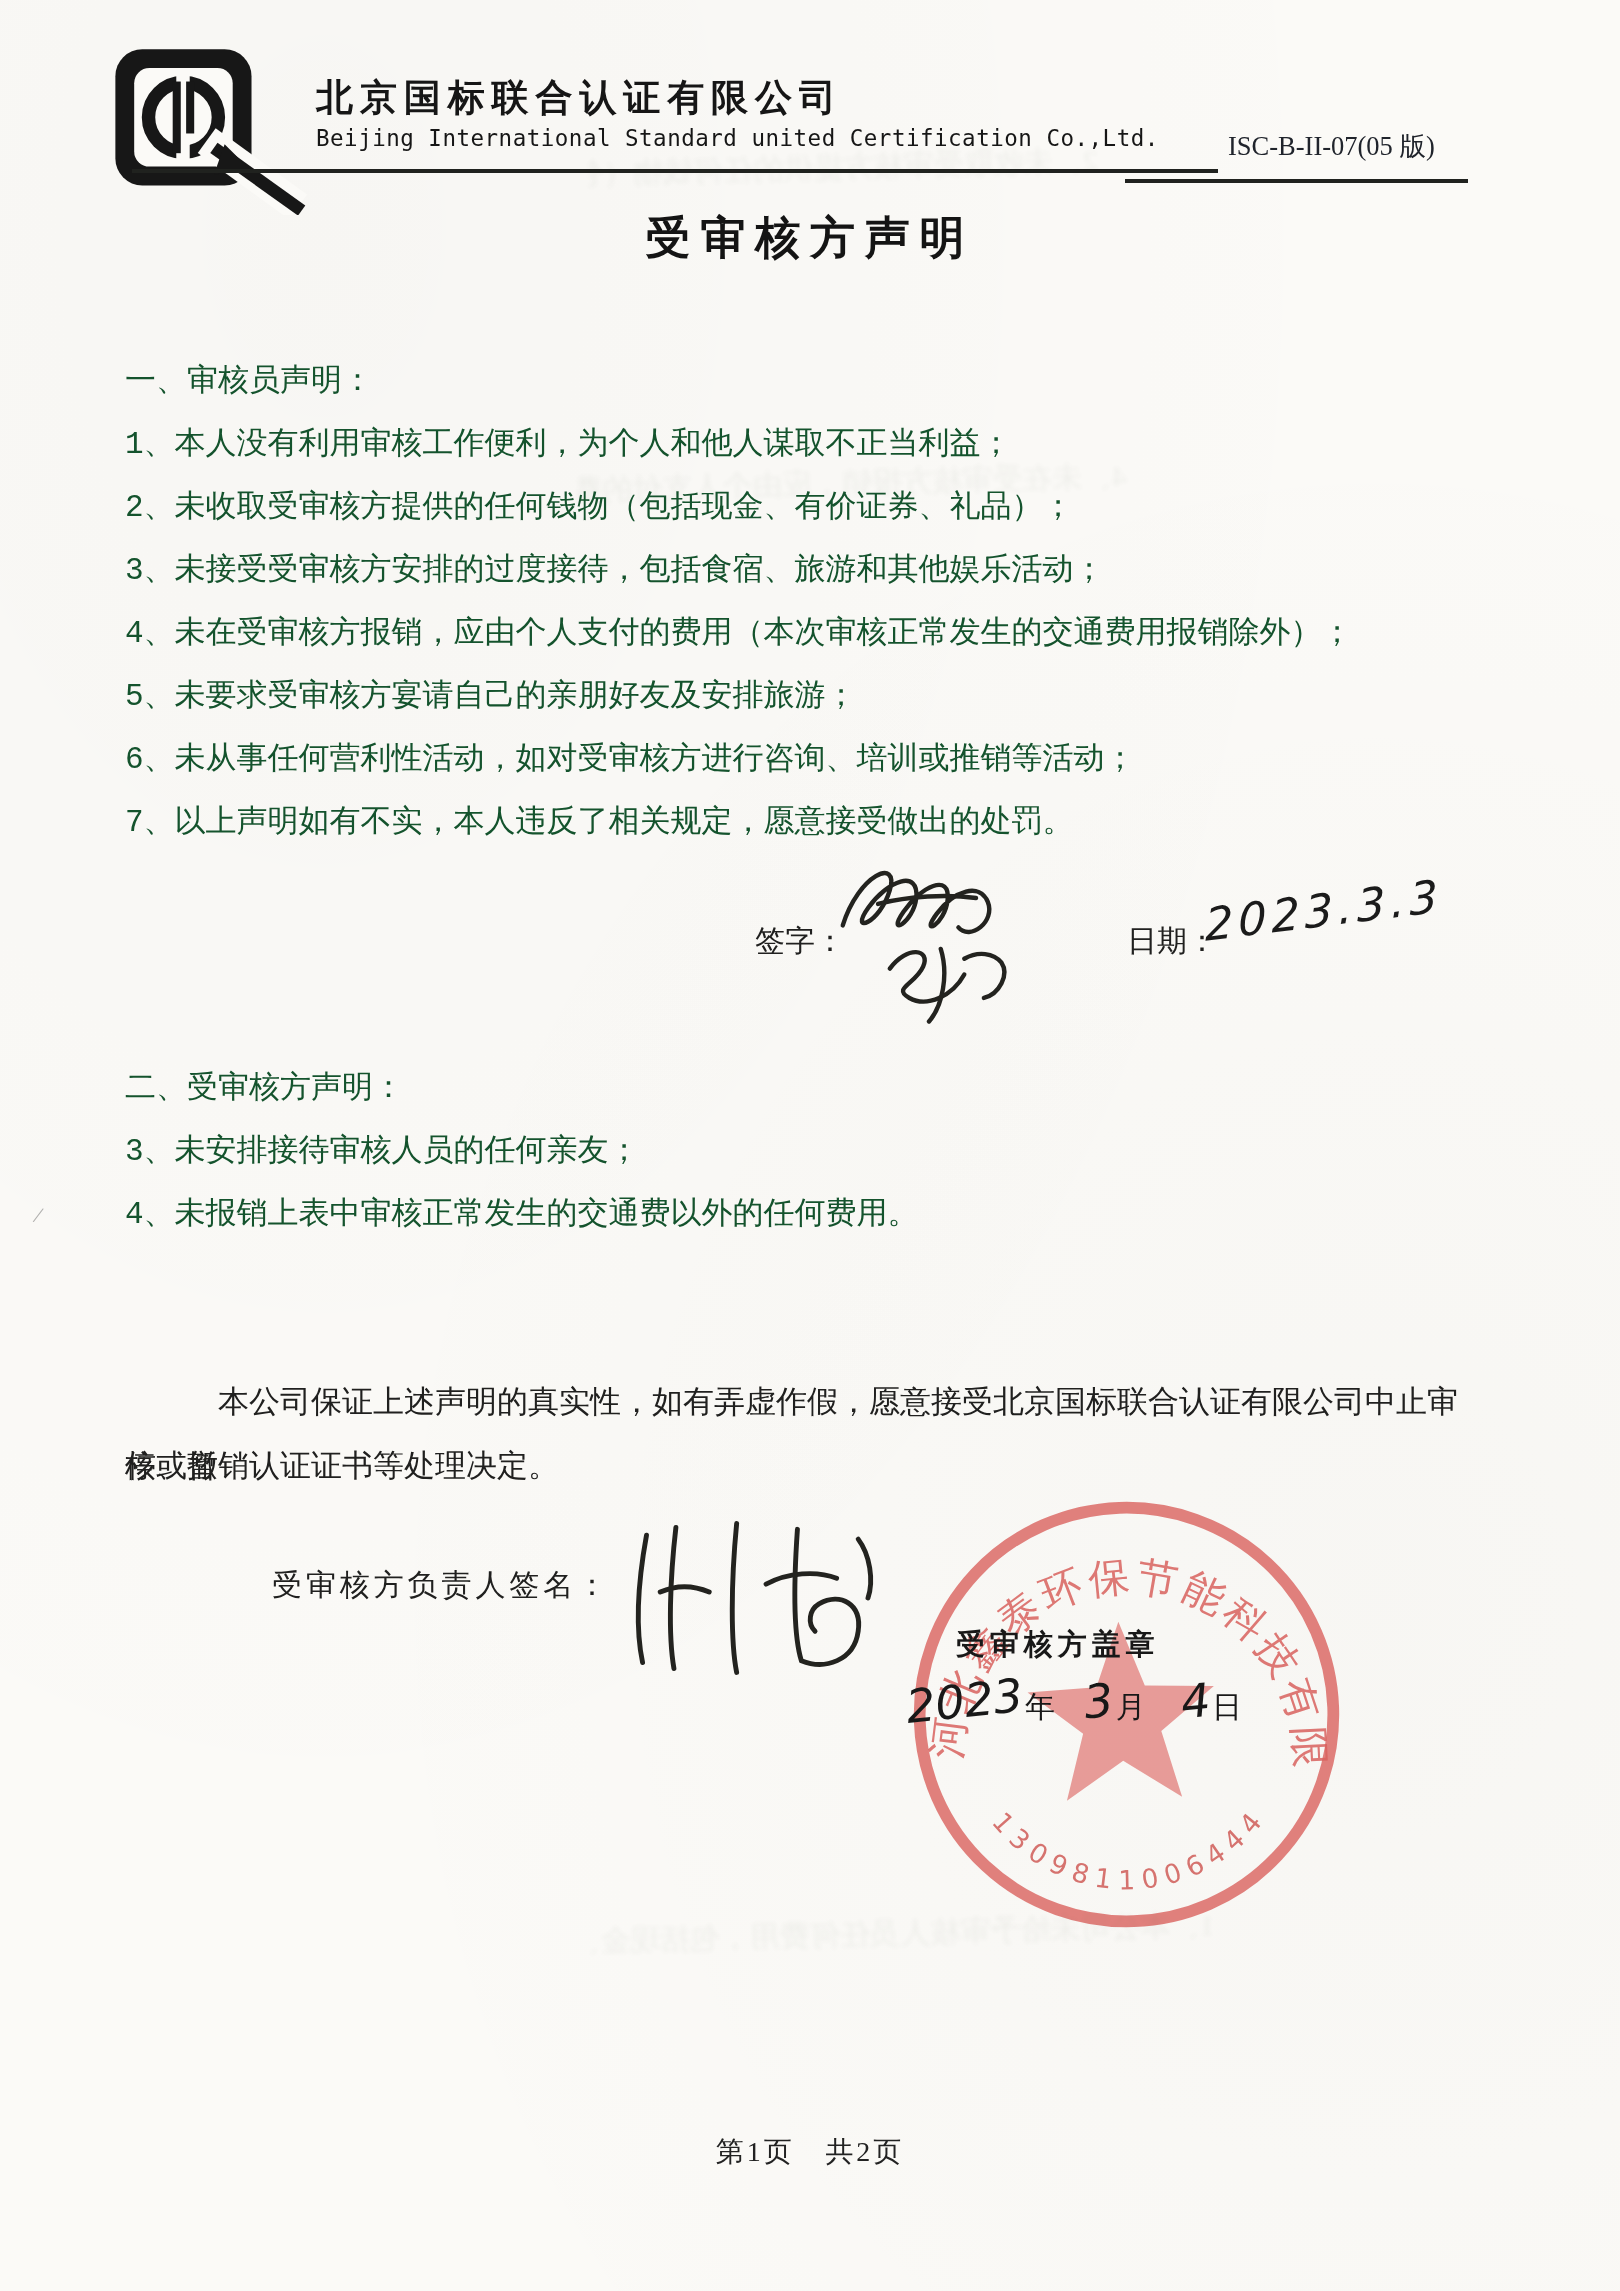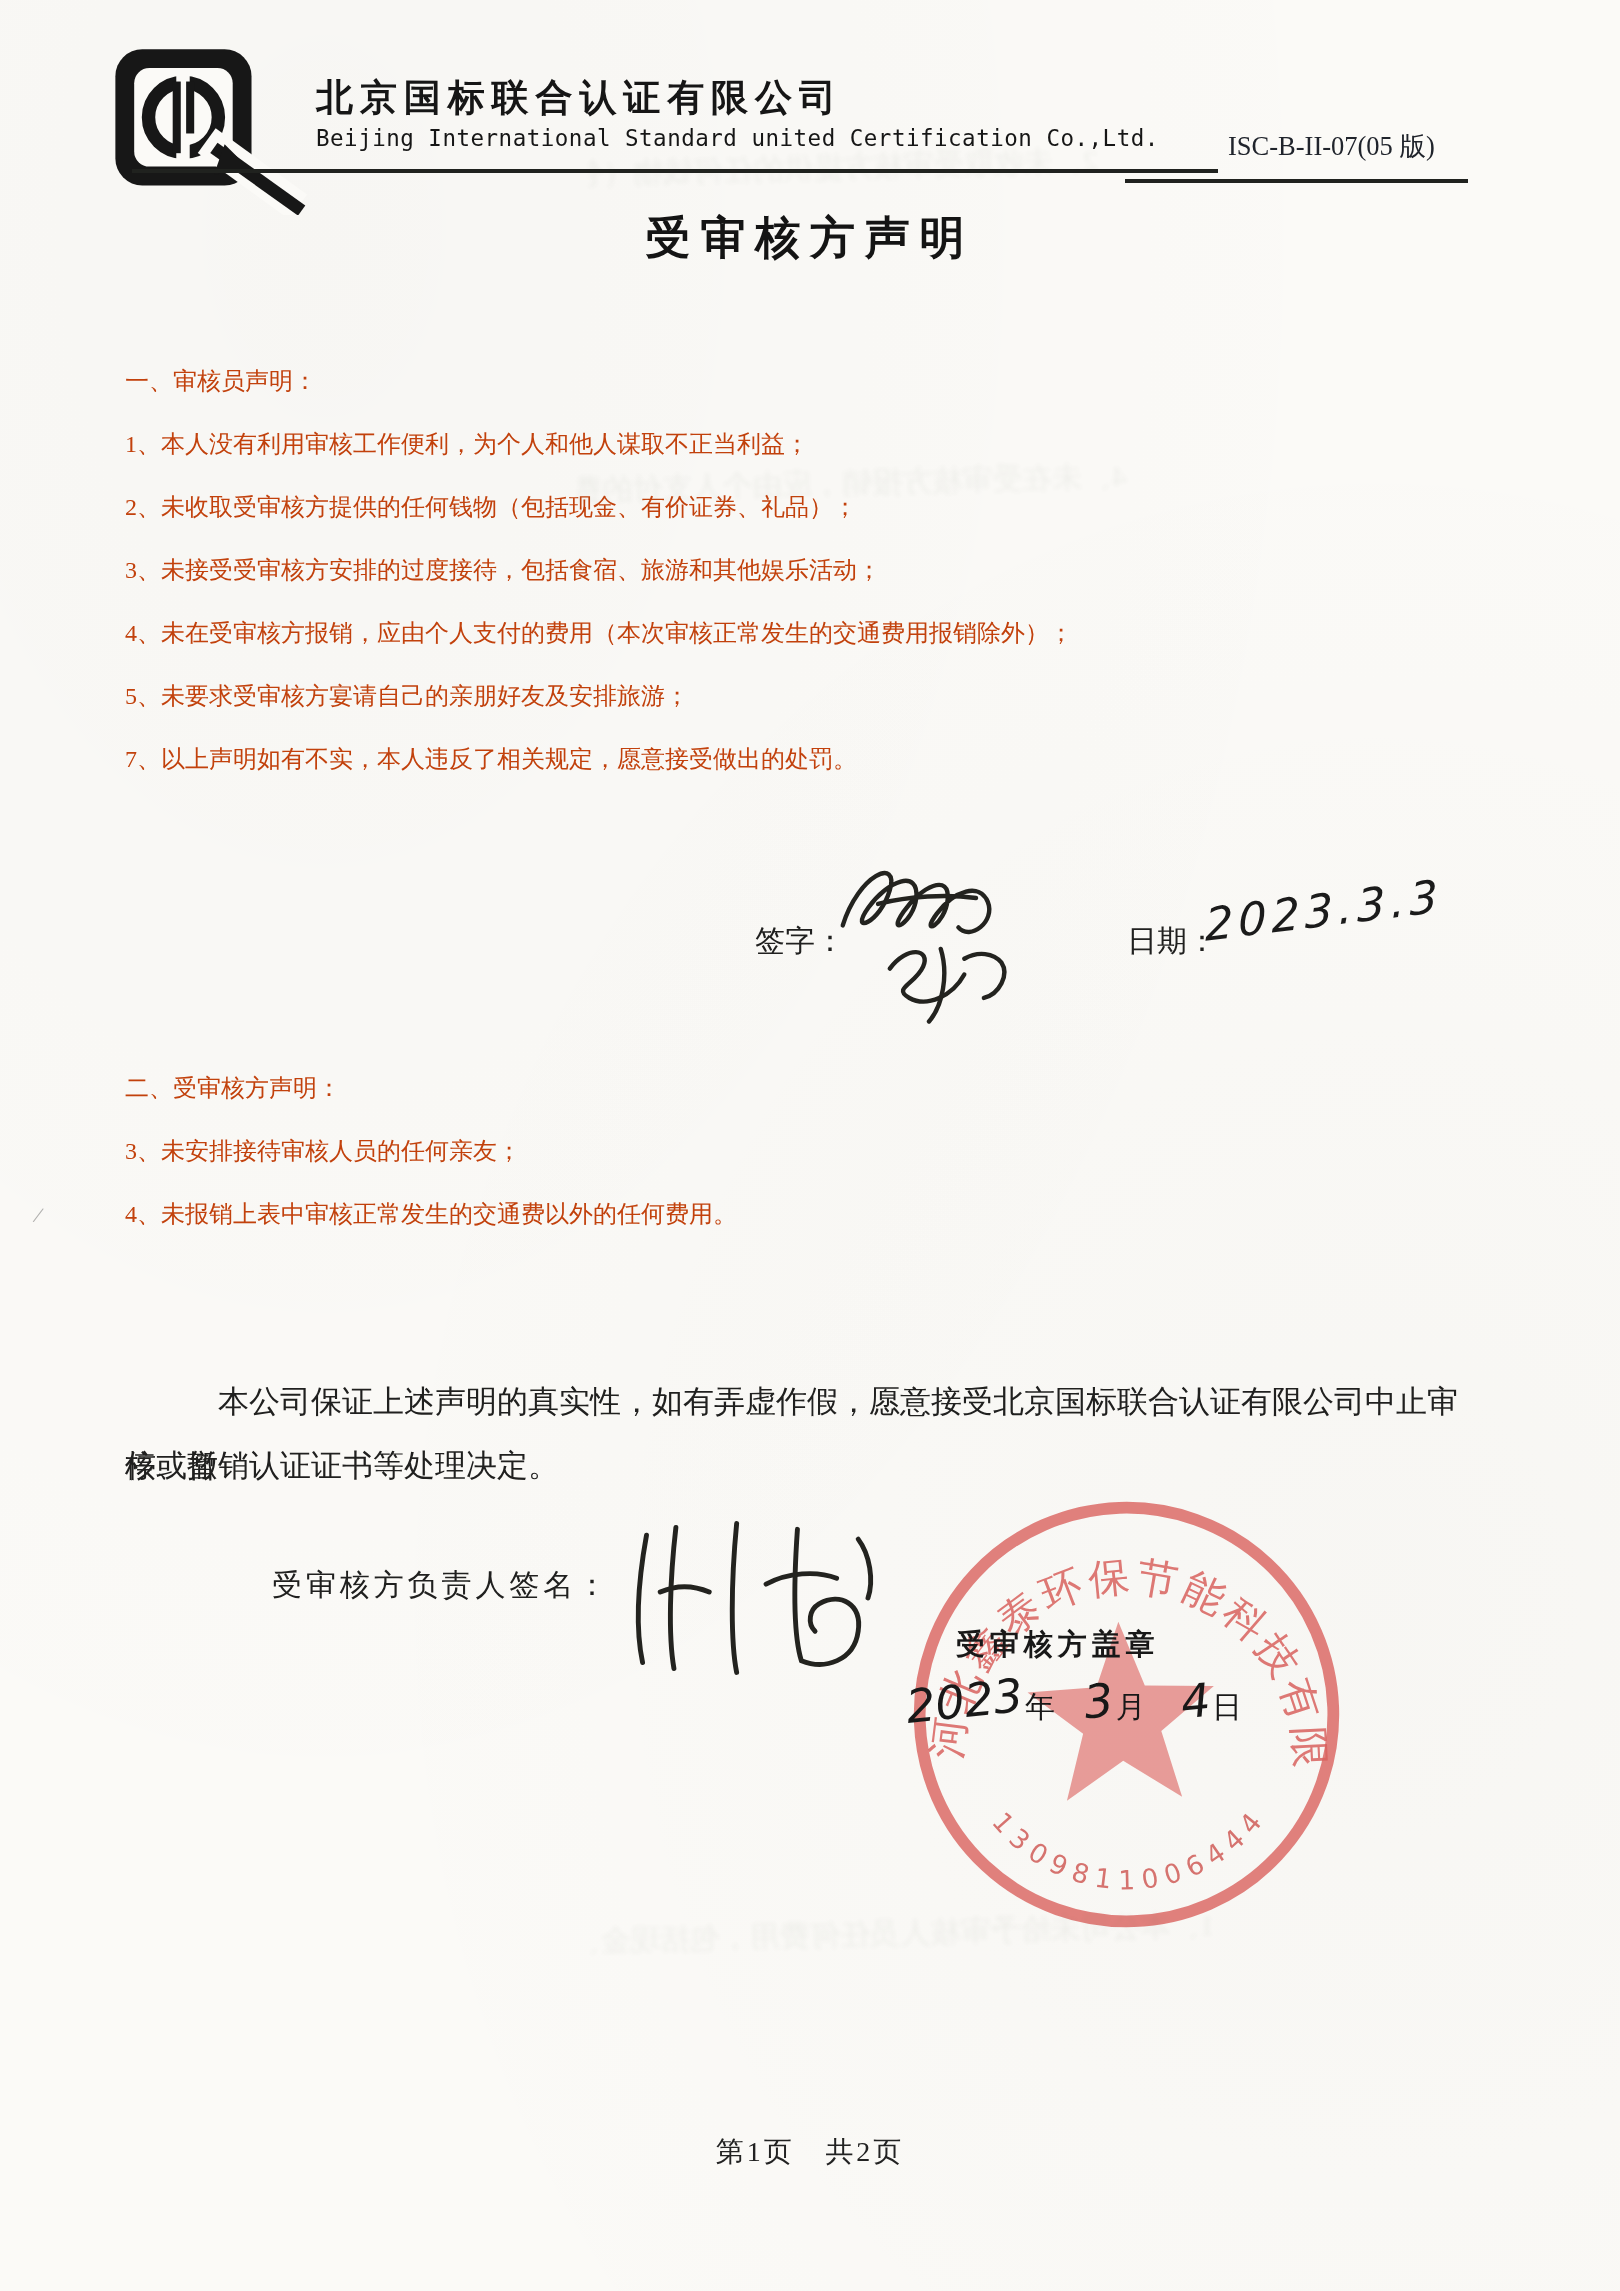--- a/index.html
+++ b/index.html
@@ -18,21 +18,21 @@
   
   .logo{position:absolute;left:110px;top:43px;width:206px;height:172px;}
   .company-zh{position:absolute;left:316px;top:73px;font-size:37px;letter-spacing:6.9px;font-weight:600;color:#161616;white-space:nowrap;}
   .company-en{position:absolute;left:316px;top:125px;font-size:22.5px;font-family:"DejaVu Sans Mono",monospace;color:#161616;white-space:nowrap;letter-spacing:0.5px;}
   .doc-code{position:absolute;left:1228px;top:128px;font-size:26.5px;color:#20242c;white-space:nowrap;}
   .rule-main{position:absolute;left:132px;top:169px;width:1086px;height:3.9px;background:#20221f;}
   .rule-right{position:absolute;left:1125px;top:179px;width:343px;height:3.9px;background:#20221f;}
   
   .doc-title{position:absolute;left:0;right:0;top:208px;text-align:center;font-size:45px;font-weight:700;letter-spacing:9.8px;color:#141414;}
   
-  .sec{position:absolute;left:125px;width:1372px;font-size:24px;line-height:63px;color:#c2410c;}
+  .sec{position:absolute;left:125px;width:1372px;font-size:31px;line-height:63px;color:#14532d;font-family:Liberation Mono, monospace;}
   .sec .line{white-space:nowrap;}
   #sec1{top:350px;}
   #sec2{top:1057px;}
   .pledge{position:absolute;left:125px;width:1372px;font-size:31px;line-height:64px;color:#20201f;}
   #pledge1{top:1370px;text-indent:3em;}
   #pledge2{top:1434px;}
   
   .label{position:absolute;font-size:30px;color:#20201f;white-space:nowrap;}
   .hand{font-family:"DejaVu Sans",sans-serif;font-style:italic;color:#1b1b1b;}
   #sign-label{left:755px;top:921px;}
@@ -84,20 +84,21 @@
 
 <div class="doc-title">受审核方声明</div>
 
 <div class="sec" id="sec1">
   <div class="line">一、审核员声明：</div>
   <div class="line">1、本人没有利用审核工作便利，为个人和他人谋取不正当利益；</div>
   <div class="line">2、未收取受审核方提供的任何钱物（包括现金、有价证券、礼品）；</div>
   <div class="line">3、未接受受审核方安排的过度接待，包括食宿、旅游和其他娱乐活动；</div>
   <div class="line">4、未在受审核方报销，应由个人支付的费用（本次审核正常发生的交通费用报销除外）；</div>
   <div class="line">5、未要求受审核方宴请自己的亲朋好友及安排旅游；</div>
+  <div class="line">6、未从事任何营利性活动，如对受审核方进行咨询、培训或推销等活动；</div>
   <div class="line">7、以上声明如有不实，本人违反了相关规定，愿意接受做出的处罚。</div>
 </div>
 
 <div class="label" id="sign-label">签字：</div>
 <svg class="sig-svg" id="auditor-sig" viewBox="0 0 270 200">
   <g fill="none" stroke="#23231f" stroke-width="4.5" stroke-linecap="round">
     <path d="M22 78 C38 26 80 8 70 42 C60 76 28 88 48 60 C68 32 100 20 97 50 C94 76 66 90 84 64 C102 38 132 24 129 52 C126 78 100 90 118 66 C136 42 162 34 170 54 C178 74 152 94 140 80"></path>
     <path d="M58 56 C90 48 128 46 158 50"></path>
     <path d="M70 122 C88 98 112 102 104 120 C96 138 72 142 90 152 C108 162 134 150 146 128"></path>
     <path d="M122 102 C130 128 124 160 110 176"></path>

